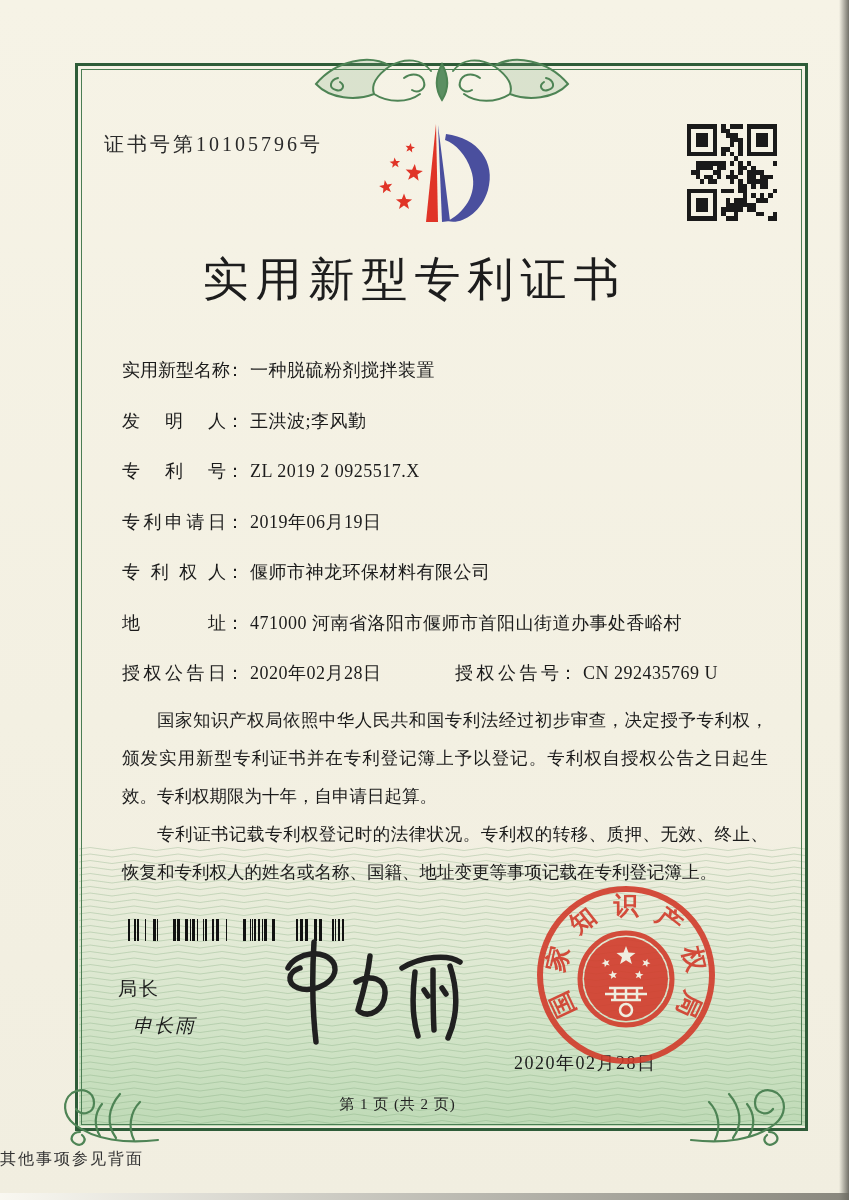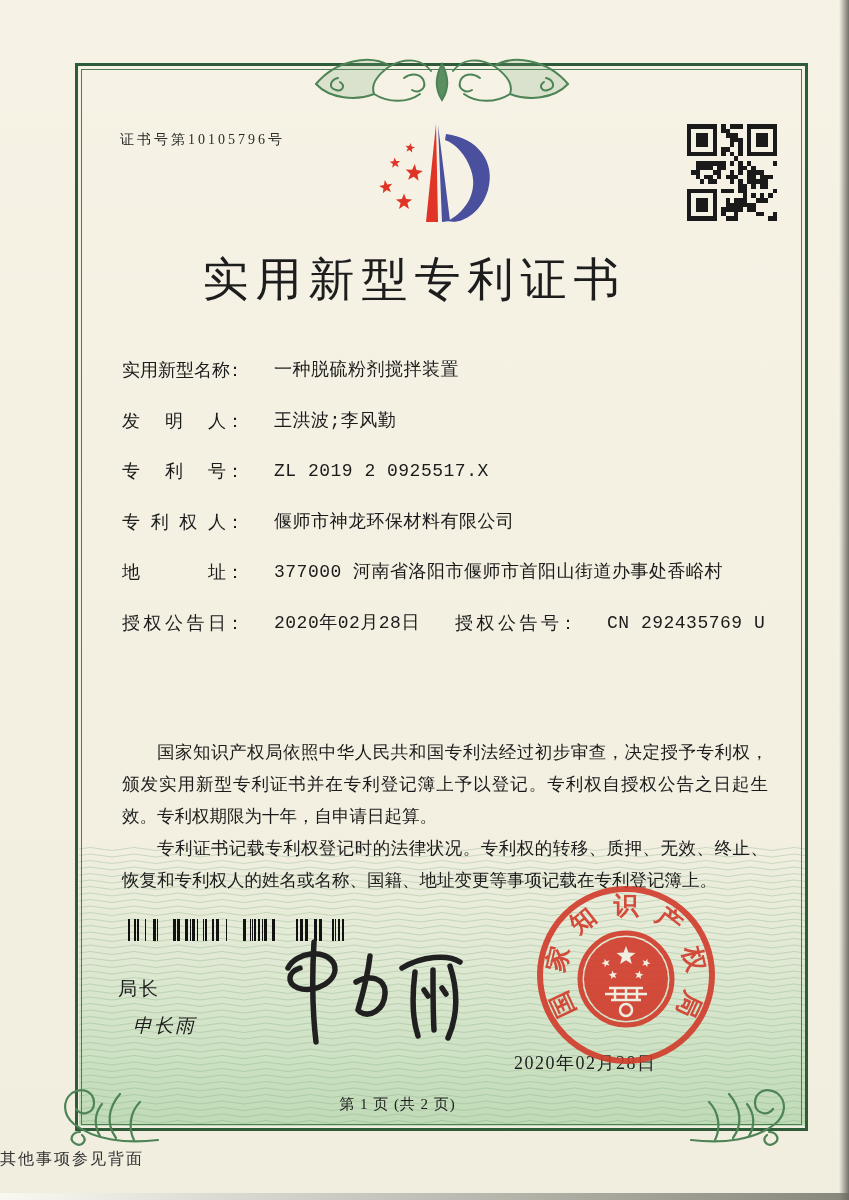--- a/index.html
+++ b/index.html
@@ -14,35 +14,35 @@
   
   .band{position:absolute;left:79px;top:845px;width:727px;height:281px;overflow:hidden;
         background:linear-gradient(to bottom,rgba(205,227,197,0) 0%,rgba(205,227,197,.18) 12%,
         rgba(202,226,195,.45) 40%,rgba(196,222,188,.8) 75%,rgba(188,217,180,.95) 100%);}
   .band svg{position:absolute;left:0;top:0;}
   
   .frame{position:absolute;left:75px;top:63px;width:727px;height:1062px;
          border:3px solid #2e5c38;}
   .frame-inner{position:absolute;inset:3px;border:1px solid #4a7d53;}
   
-  .cert-no{position:absolute;left:120px;top:131px;font-size:14px;letter-spacing:3px;color:#2a2a2a;text-align:center;}
+  .cert-no{position:absolute;left:104px;top:131px;font-size:20px;letter-spacing:3px;color:#2a2a2a;text-align:center;}
   .logo{position:absolute;left:372px;top:118px;}
   .qr{position:absolute;left:687px;top:124px;width:90px;height:97px;}
   .title{position:absolute;left:75px;top:249px;width:679px;text-align:center;
          font-size:46px;letter-spacing:7px;color:#1d1d1d;font-weight:500;}
   
   .fields{position:absolute;left:122px;top:361px;width:660px;font-size:18px;color:#1b1b1b;}
   .f-row{height:18px;line-height:18px;margin-bottom:32.5px;white-space:nowrap;position:relative;}
   .f-label{display:inline-block;width:104px;text-align:justify;text-align-last:justify;vertical-align:top;}
   .f-colon{display:inline-block;vertical-align:top;}
-  .f-value{display:inline-block;margin-left:30px;vertical-align:top;letter-spacing:.5px;font-family:Liberation Mono, monospace;}
+  .f-value{display:inline-block;margin-left:6px;vertical-align:top;letter-spacing:.5px;}
   .pair2{position:absolute;left:333px;top:0;white-space:nowrap;}
   
-  .body-text{position:absolute;left:122px;top:736px;width:646px;font-size:17.5px;
-             line-height:32px;text-align:justify;color:#1b1b1b;}
+  .body-text{position:absolute;left:122px;top:701px;width:646px;font-size:17.5px;
+             line-height:38px;text-align:justify;color:#1b1b1b;}
   .body-text p{margin:0;text-indent:2em;}
   
   .barcode{position:absolute;left:128px;top:919px;}
   .signer-title{position:absolute;left:118px;top:976px;font-size:19px;color:#1b1b1b;letter-spacing:2px;}
   .signer-name{position:absolute;left:133px;top:1013px;font-size:19px;color:#1b1b1b;letter-spacing:2px;font-style:italic;}
   .signature{position:absolute;left:252px;top:930px;}
   .seal-date{position:absolute;left:514px;top:1051px;font-size:18px;letter-spacing:1.5px;color:#1d1d1d;z-index:3;}
   .seal{position:absolute;left:535px;top:884px;z-index:4;opacity:.9;pointer-events:none;}
   .page-ind{position:absolute;left:75px;top:1095px;width:645px;text-align:center;
             font-size:15px;color:#222;letter-spacing:1px;z-index:5;}
@@ -366,24 +366,27 @@
     <div class="f-row">
       <span class="f-label">实用新型名称</span><span class="f-colon">：</span><span class="f-value">一种脱硫粉剂搅拌装置</span>
     </div>
     <div class="f-row">
       <span class="f-label">发明人</span><span class="f-colon">：</span><span class="f-value">王洪波;李风勤</span>
     </div>
     <div class="f-row">
       <span class="f-label">专利号</span><span class="f-colon">：</span><span class="f-value">ZL 2019 2 0925517.X</span>
     </div>
     <div class="f-row">
+      <span class="f-label">专利申请日</span><span class="f-colon">：</span><span class="f-value">2019年06月19日</span>
+    </div>
+    <div class="f-row">
       <span class="f-label">专利权人</span><span class="f-colon">：</span><span class="f-value">偃师市神龙环保材料有限公司</span>
     </div>
     <div class="f-row">
-      <span class="f-label">地址</span><span class="f-colon">：</span><span class="f-value">377000 河南省洛阳市偃师市首阳山街道办事处香峪村</span>
+      <span class="f-label">地址</span><span class="f-colon">：</span><span class="f-value">471000 河南省洛阳市偃师市首阳山街道办事处香峪村</span>
     </div>
     <div class="f-row">
       <span class="f-label">授权公告日</span><span class="f-colon">：</span><span class="f-value">2020年02月28日</span>
       <span class="pair2">
         <span class="f-label">授权公告号</span><span class="f-colon">：</span><span class="f-value">CN 292435769 U</span>
       </span>
     </div>
   </div>
 
   <div class="body-text">

